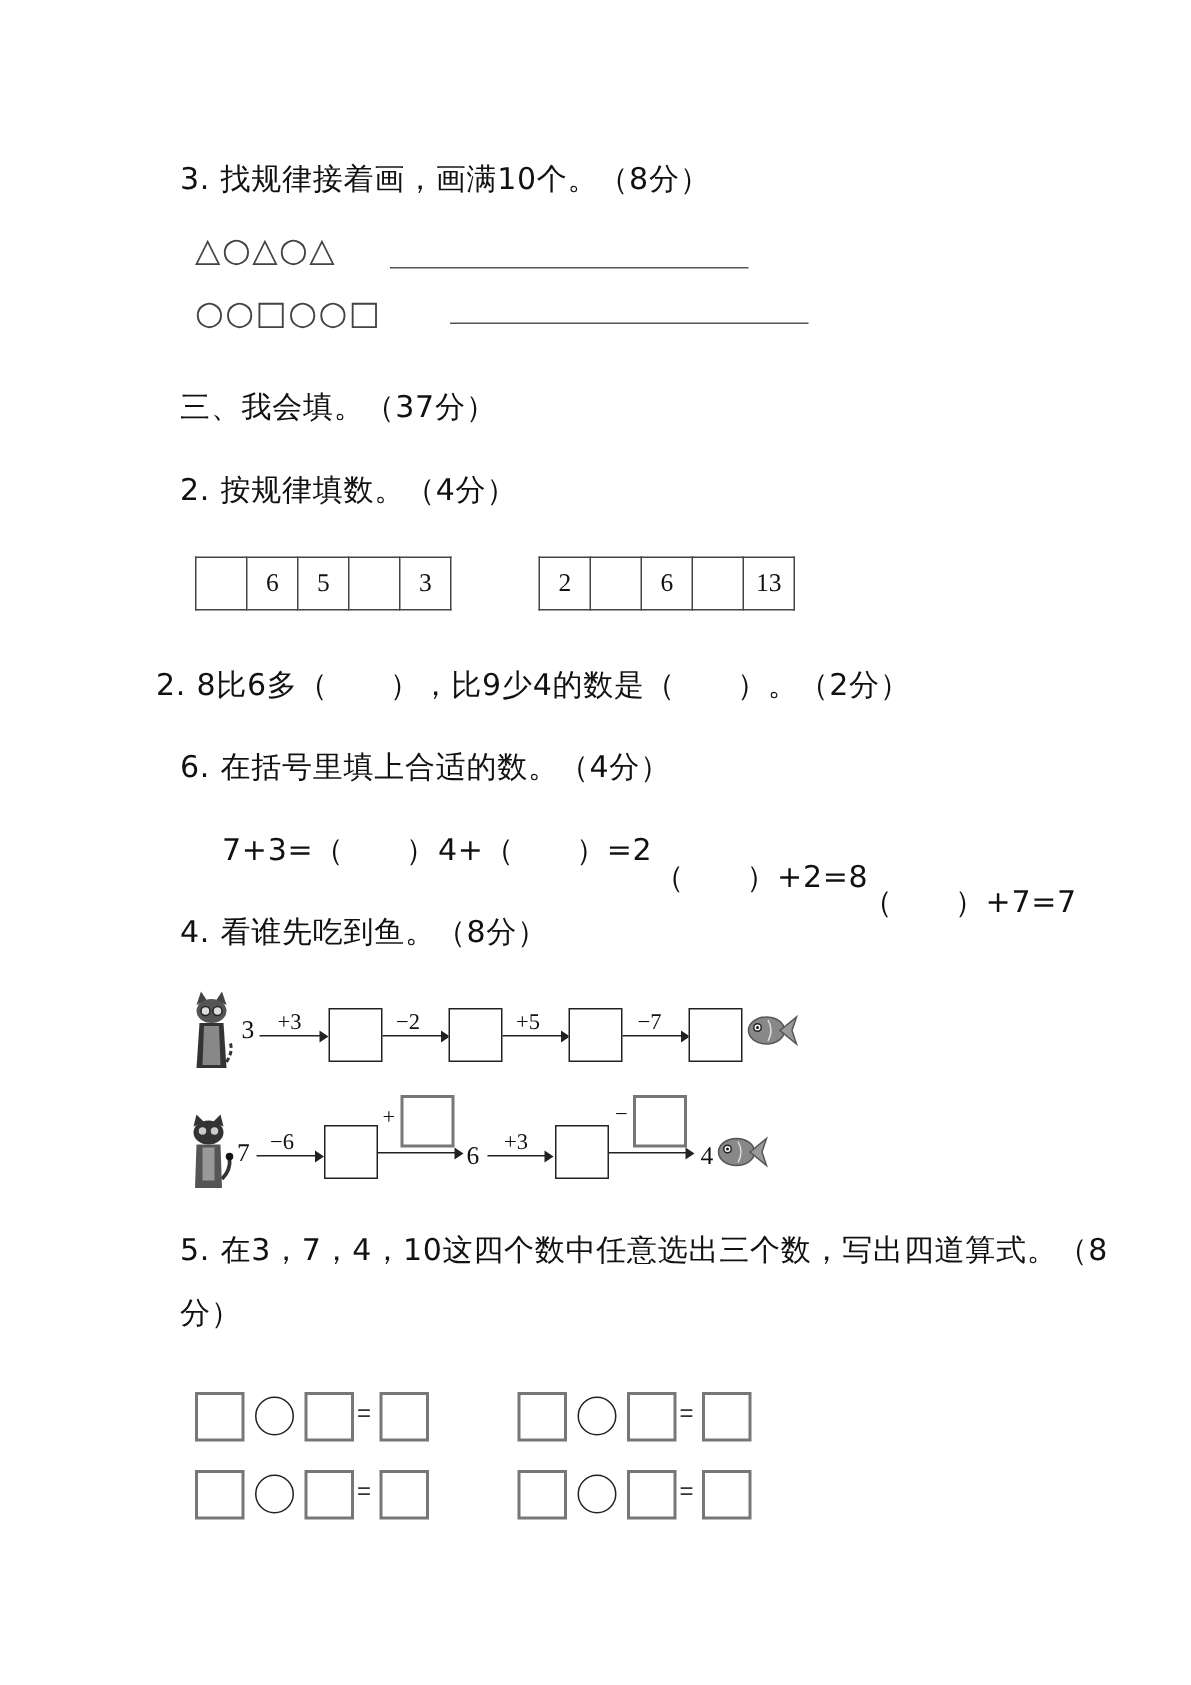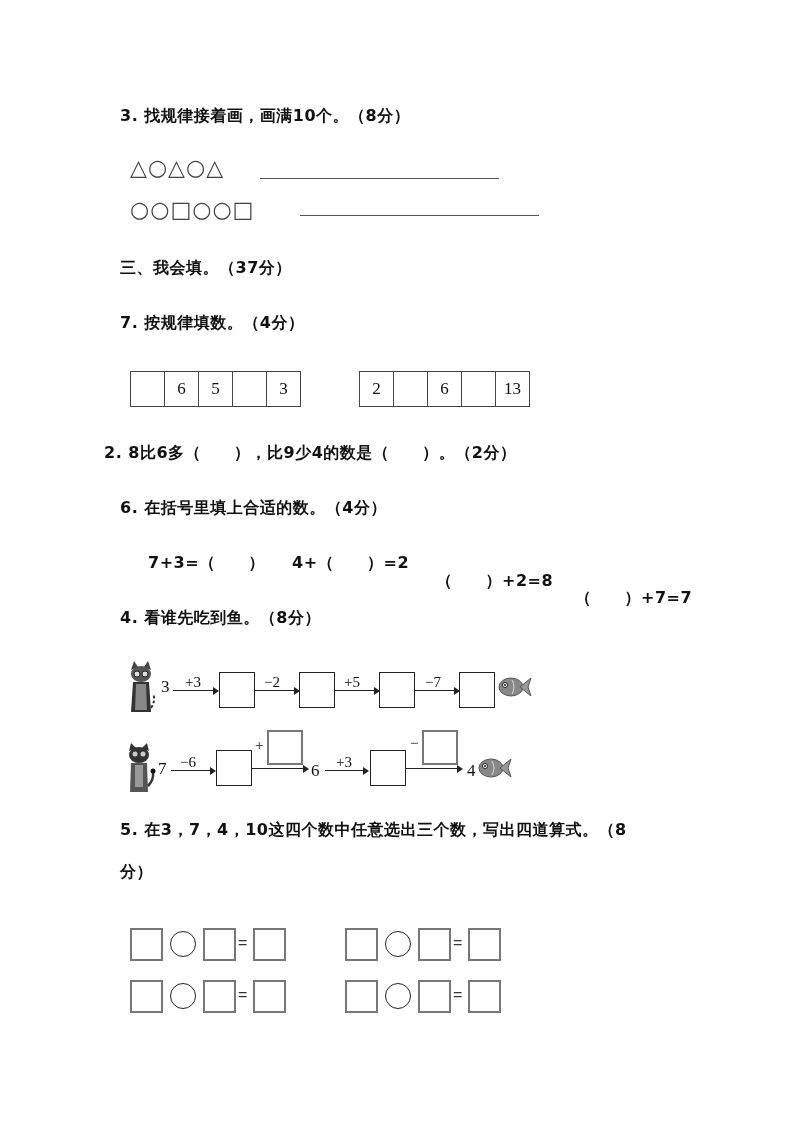--- a/index.html
+++ b/index.html
@@ -1,19 +1,19 @@
 <!DOCTYPE html>
 <html><head>
 <meta charset="utf-8">
 <style>
   html, body { margin:0; padding:0; background:#fff; }
   body { width:794px; height:1123px; position:relative; overflow:hidden;
          font-family:"DejaVu Sans","Liberation Sans",sans-serif; color:#111; }
   .abs { position:absolute; }
-  .q { font-size:16px; letter-spacing:0.5px; white-space:nowrap;font-weight:bold; }
+  .q { font-size:20px; letter-spacing:0.5px; white-space:nowrap; }
   .shape { font-size:22px; letter-spacing:1px; color:#444; font-family:"DejaVu Sans",sans-serif; line-height:1; }
   .uline { height:0; border-bottom:1.5px solid #555; }
   table.seq { border-collapse:collapse; position:absolute; }
   table.seq td { width:33px; height:34px; border:1px solid #444; text-align:center;
                  font-family:"Liberation Serif",serif; font-size:17px; padding:0; }
   .box { position:absolute; border:1.5px solid #222; background:#fff; box-sizing:border-box; }
   .gbox { position:absolute; border:2px solid #777; box-sizing:border-box; background:#fff; }
   .arrow { position:absolute; height:0; border-top:1.3px solid #222; }
   .arrow::after { content:""; position:absolute; right:-2px; top:-4.5px;
                   border-left:6px solid #222; border-top:4px solid transparent; border-bottom:4px solid transparent; }
@@ -25,21 +25,21 @@
 <body>
 
 <div class="abs q" style="left:120px;top:106px;">3. 找规律接着画，画满10个。（8分）</div>
 <div class="abs shape" style="left:130px;top:157px;">△○△○△</div>
 <div class="abs uline" style="left:260px;top:178px;width:239px;"></div>
 <div class="abs shape" style="left:130px;top:199px;">○○□○○□</div>
 <div class="abs uline" style="left:300px;top:215px;width:239px;"></div>
 
 <div class="abs q" style="left:120px;top:258px;">三、我会填。（37分）</div>
 
-<div class="abs q" style="left:120px;top:313px;">7. 按规律填数。（4分）</div>
+<div class="abs q" style="left:120px;top:313px;">2. 按规律填数。（4分）</div>
 <table class="seq" style="left:130px;top:371px;">
   <tbody>
       <tr>
     <td></td>
     <td>6</td>
     <td>5</td>
     <td></td>
     <td>3</td>
   </tr>
 </tbody>

